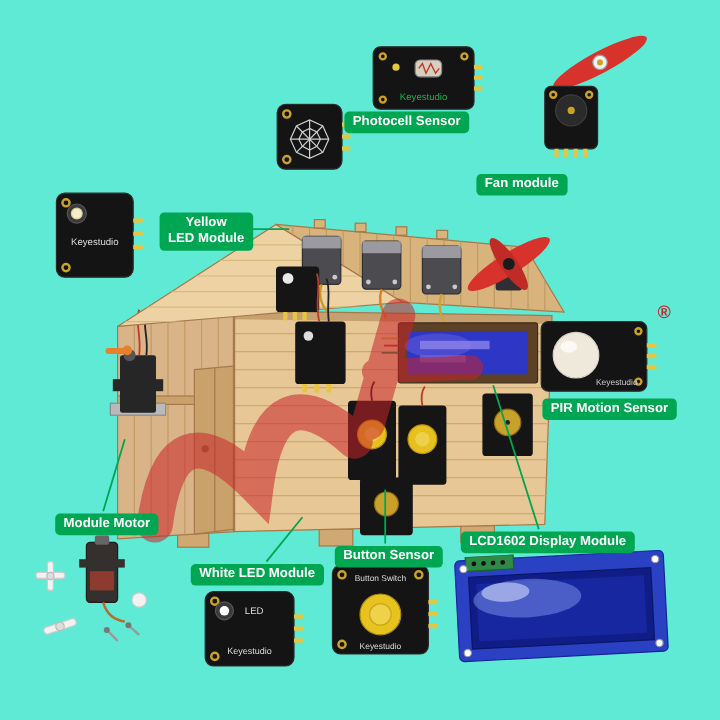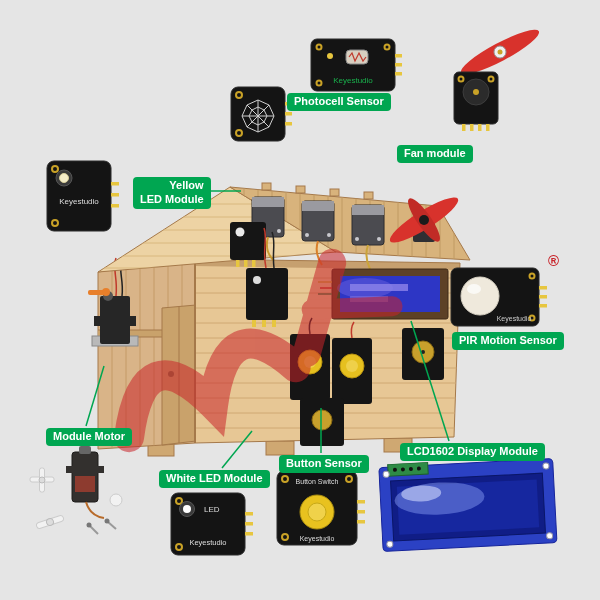--- a/index.html
+++ b/index.html
@@ -1,21 +1,21 @@
 <!DOCTYPE html>
 <html><head>
 <meta charset="utf-8">
 <style>
   html,body{margin:0;padding:0}
   body{font-family:"Liberation Sans",sans-serif;background:#fff}
-  .canvas{position:relative;width:600px;height:600px;background:#e5e5e5;overflow:hidden}
+  .canvas{position:relative;width:600px;height:600px;background:#5eead4;overflow:hidden}
   .art{position:absolute;left:0;top:0}
   .thumb{position:absolute}
   .badge{position:absolute;background:#00a651;color:#fff;font-size:11px;font-weight:700;
-         line-height:1.25;padding:2px 7px;border-radius:4px;text-align:right;white-space:nowrap}
+         line-height:1.25;padding:2px 7px;border-radius:4px;text-align:center;white-space:nowrap}
   .badge span{display:block}
   .rmark{position:absolute;color:#c8242a;font-weight:700;font-size:15px}
   svg text{font-family:"Liberation Sans",sans-serif}
   .lcd-tilt{transform:rotate(-3deg)}
 </style>
 </head>
 <body>
 
 <div class="canvas">
 
@@ -386,16 +386,16 @@
   <div class="badge" style="left:287px;top:93px">Photocell Sensor</div>
   <div class="badge" style="left:397px;top:145px">Fan module</div>
   <div class="badge" style="left:452px;top:332px">PIR Motion Sensor</div>
   <div class="badge" style="left:133px;top:177px">
     <span>Yellow</span>
     <span>LED Module</span>
   </div>
   <div class="badge" style="left:46px;top:428px">Module Motor</div>
   <div class="badge" style="left:279px;top:455px">Button Sensor</div>
   <div class="badge" style="left:159px;top:470px">White LED Module</div>
-  <div class="badge" style="left:400px;top:443px">LCD1602 Display Module</div>
+  <div class="badge" style="left:384px;top:443px">LCD1602 Display Module</div>
 
   <div class="rmark" style="left:548px;top:252px">®</div>
 </div>
 
 </body></html>

